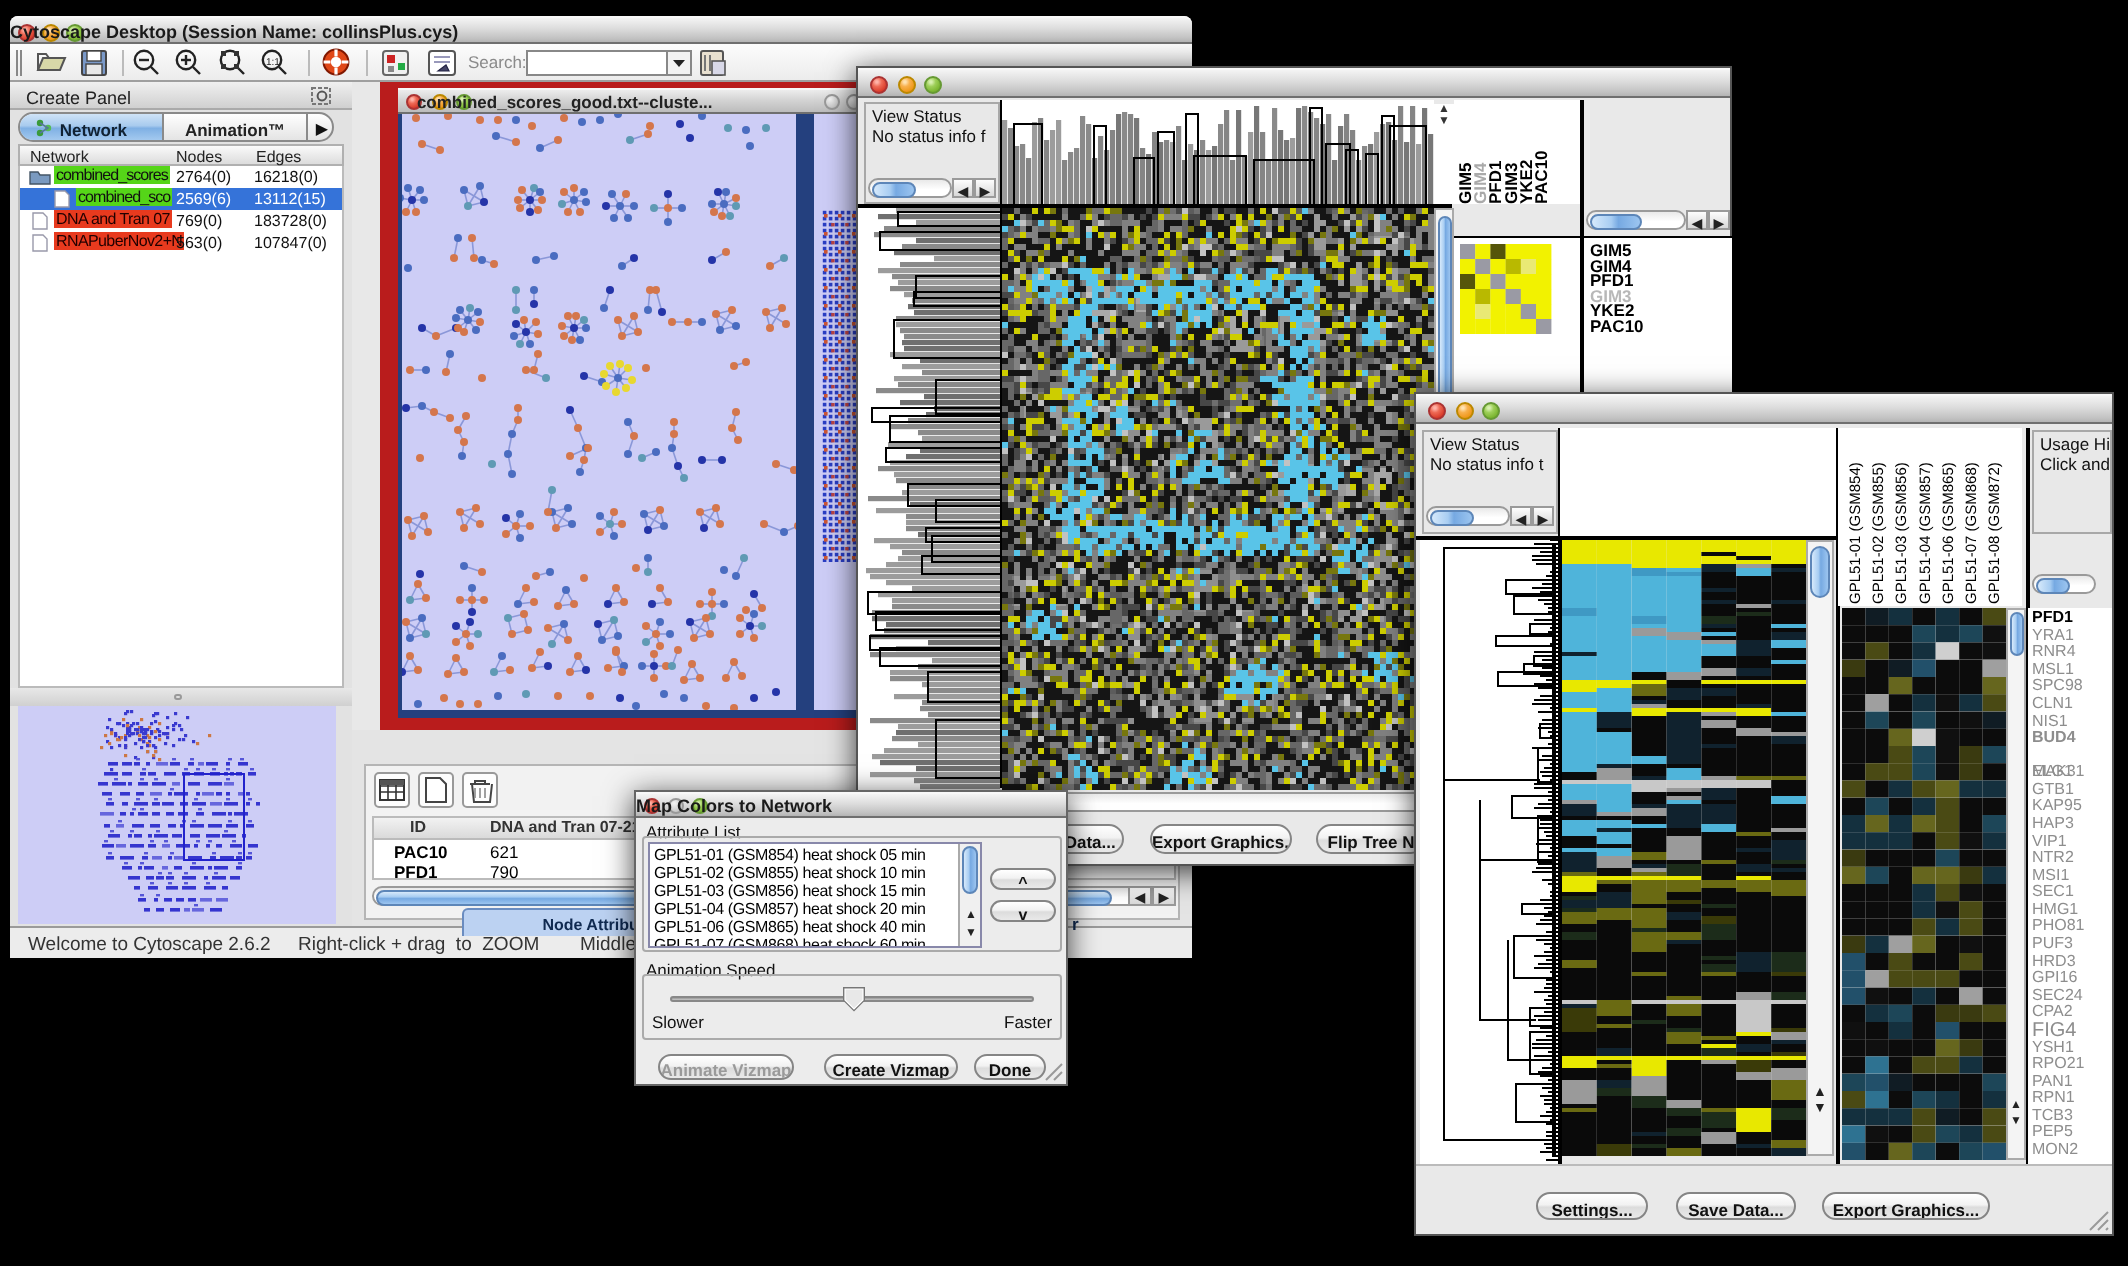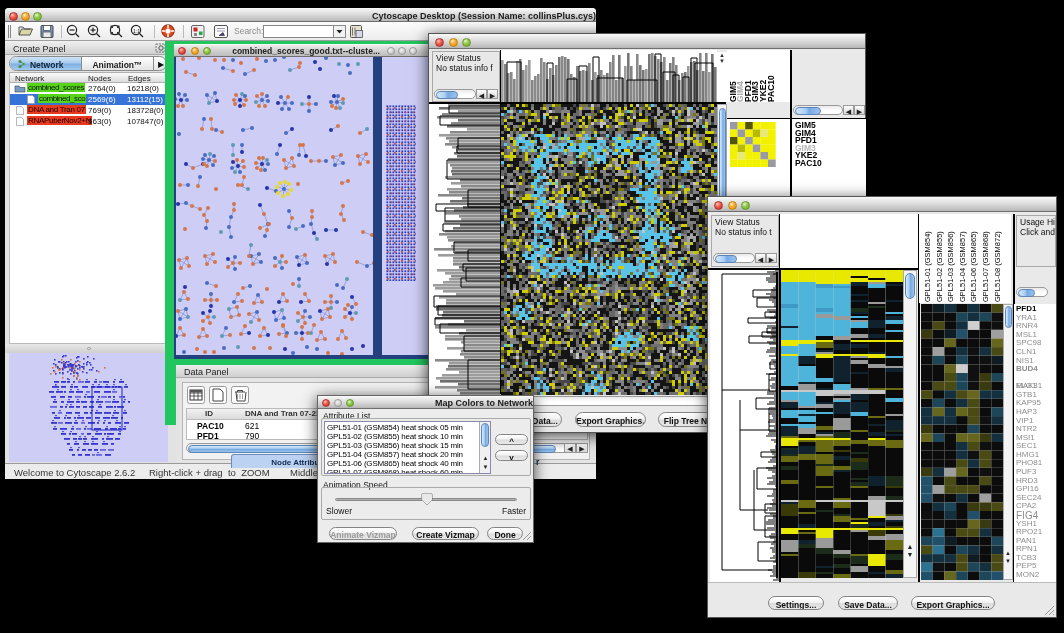--- a/index.html
+++ b/index.html
@@ -6,21 +6,21 @@
 .abs{position:absolute}
 .win{position:absolute;box-shadow:0 3px 14px rgba(0,0,0,.75)}
 .tbar{position:absolute;left:0;top:0;right:0;
  background:linear-gradient(#f4f4f4,#dcdcdc 45%,#c2c2c2 85%,#b4b4b4);
  border-bottom:1px solid #6f6f6f;border-top:1px solid #f8f8f8}
 .tl{position:absolute;border-radius:50%}
 .tl.r{background:radial-gradient(circle at 35% 28%,#ffb3a8 8%,#ee6a56 35%,#d83b2a 75%,#b02315);border:.5px solid #a33}
 .tl.o{background:radial-gradient(circle at 35% 28%,#ffe2b0 8%,#f8b04c 35%,#ee9617 75%,#c67a0c);border:.5px solid #b80}
 .tl.g{background:radial-gradient(circle at 35% 28%,#d8f0b0 8%,#9ecf59 35%,#79b42e 75%,#5d9420);border:.5px solid #693}
 .tl.n{background:radial-gradient(circle at 35% 28%,#f4f4f4,#cfcfcf 60%,#b5b5b5);border:.5px solid #999}
-.ttxt{position:absolute;width:100%;text-align:right;font-weight:bold;color:#1a1a1a}
+.ttxt{position:absolute;width:100%;text-align:left;font-weight:bold;color:#1a1a1a}
 .pill{position:absolute;border:1px solid #858585;border-radius:20px;
  background:linear-gradient(#fff,#f2f2f2 45%,#dcdcdc 55%,#e9e9e9);
  text-align:center;font-weight:bold;color:#111;white-space:nowrap;overflow:hidden}
 .sctrack{position:absolute;background:linear-gradient(#e9e9e9,#fff 60%);border:1px solid #9a9a9a;border-radius:10px}
 .sthumb{position:absolute;border-radius:8px;border:1px solid #5d86b8;
  background:linear-gradient(#d6e9fb,#a8cdf2 40%,#76a9e2 55%,#9cc5f0)}
 .sthumbv{position:absolute;border-radius:8px;border:1px solid #5d86b8;
  background:linear-gradient(90deg,#d6e9fb,#a8cdf2 40%,#76a9e2 55%,#9cc5f0)}
 .arrbox{position:absolute;background:linear-gradient(#fdfdfd,#d8d8d8);border:1px solid #9a9a9a;
  font-size:7px;text-align:center;color:#222}
@@ -508,21 +508,21 @@
         <rect x="88" y="99" width="2" height="1.2" fill="#5555d8"></rect>
         <rect x="96" y="101" width="6" height="1.8" fill="#3535cf"></rect>
         <rect x="83" y="34" width="30" height="43" fill="none" stroke="#2222cc" stroke-width="1"></rect>
       </svg>
     </div>
     <div class="abs" style="left:0;top:455px;width:591px;height:16px;background:#ececec;border-top:1px solid #9a9a9a;font-size:9.5px;color:#333">
  <span class="abs" style="left:9px;top:2.5px">Welcome to Cytoscape 2.6.2</span>
  <span class="abs" style="left:144px;top:2.5px">Right-click + drag&nbsp; to&nbsp; ZOOM</span>
  <span class="abs" style="left:285px;top:2.5px">Middle-click + drag to PAN</span>
     </div>
-    <div class="abs" style="left:160px;top:33px;width:420px;height:384px;background:#22c55e;overflow:hidden">
+    <div class="abs" style="left:185px;top:33px;width:420px;height:384px;background:#b91c1c;overflow:hidden">
       <div class="abs" style="left:9px;top:3px;width:206px;height:315px;background:#24407e">
  <div class="tbar" style="height:13px;background:linear-gradient(#ededed,#d4d4d4 45%,#bcbcbc)"></div>
         <div class="tl r" style="left:4.0px;top:3px;width:8px;height:8px"></div>
         <div class="tl o" style="left:16.5px;top:3px;width:8px;height:8px"></div>
         <div class="tl g" style="left:29.0px;top:3px;width:8px;height:8px"></div>
         <div class="ttxt" style="top:2px;font-size:8.5px;font-weight:bold;color:#222">&nbsp;&nbsp;&nbsp;&nbsp;combined_scores_good.txt--cluste...</div>
  <div class="abs" style="left:2px;top:13px;width:197px;height:298px;background:#cdcdf6;overflow:hidden">
           <svg width="197" height="298">
             <g stroke="#8a97d8" stroke-width="0.8">
               <line x1="10" y1="15" x2="19" y2="18"></line>
@@ -1187,21 +1187,20 @@
                 <rect x="4.6" y="6.5" width="1.7" height="1.7" fill="#bb4444"></rect>
               </pattern>
             </defs>
  <rect x="0" y="0" width="30" height="176" fill="url(#bgrid)"></rect>
  <rect x="0" y="0" width="30" height="176" fill="url(#bgrid2)"></rect>
  </svg>
 </div>
       </div>
     </div>
     <div class="abs" style="left:171px;top:357px;width:420px;height:98px;background:#e4e4e4">
- <div class="abs" style="left:0;top:0;width:420px;height:13px;background:linear-gradient(#ececec,#cfcfcf);border-bottom:1px solid #aaa;font-size:9px;color:#222;padding:1.5px 0 0 8px">Data Panel</div>
  <div class="abs" style="left:6px;top:17px;width:408px;height:78px;background:#f2f2f2;border:1px solid #b5b5b5">
   <svg class="abs" style="left:4px;top:3px" width="80" height="19">
    <rect x="0.5" y="0.5" width="17" height="17" rx="2" fill="#fdfdfd" stroke="#999"></rect>
    <rect x="3" y="4" width="12" height="10" fill="#fff" stroke="#333"></rect>
    <path d="M3 7h12M3 10h12M7 4v10M11 4v10" stroke="#333" stroke-width=".8"></path>
    <rect x="3" y="4" width="12" height="2.5" fill="#555"></rect>
    <rect x="22.5" y="0.5" width="17" height="17" rx="2" fill="#fdfdfd" stroke="#999"></rect>
    <path d="M26 3h7l3 3v9h-10z" fill="#fff" stroke="#444"></path>
    <rect x="44.5" y="0.5" width="17" height="17" rx="2" fill="#fdfdfd" stroke="#999"></rect>
    <path d="M48 6h10M49 6l1 9h8l1-9M50.5 6v-1.5h5V6" fill="none" stroke="#444"></path>

